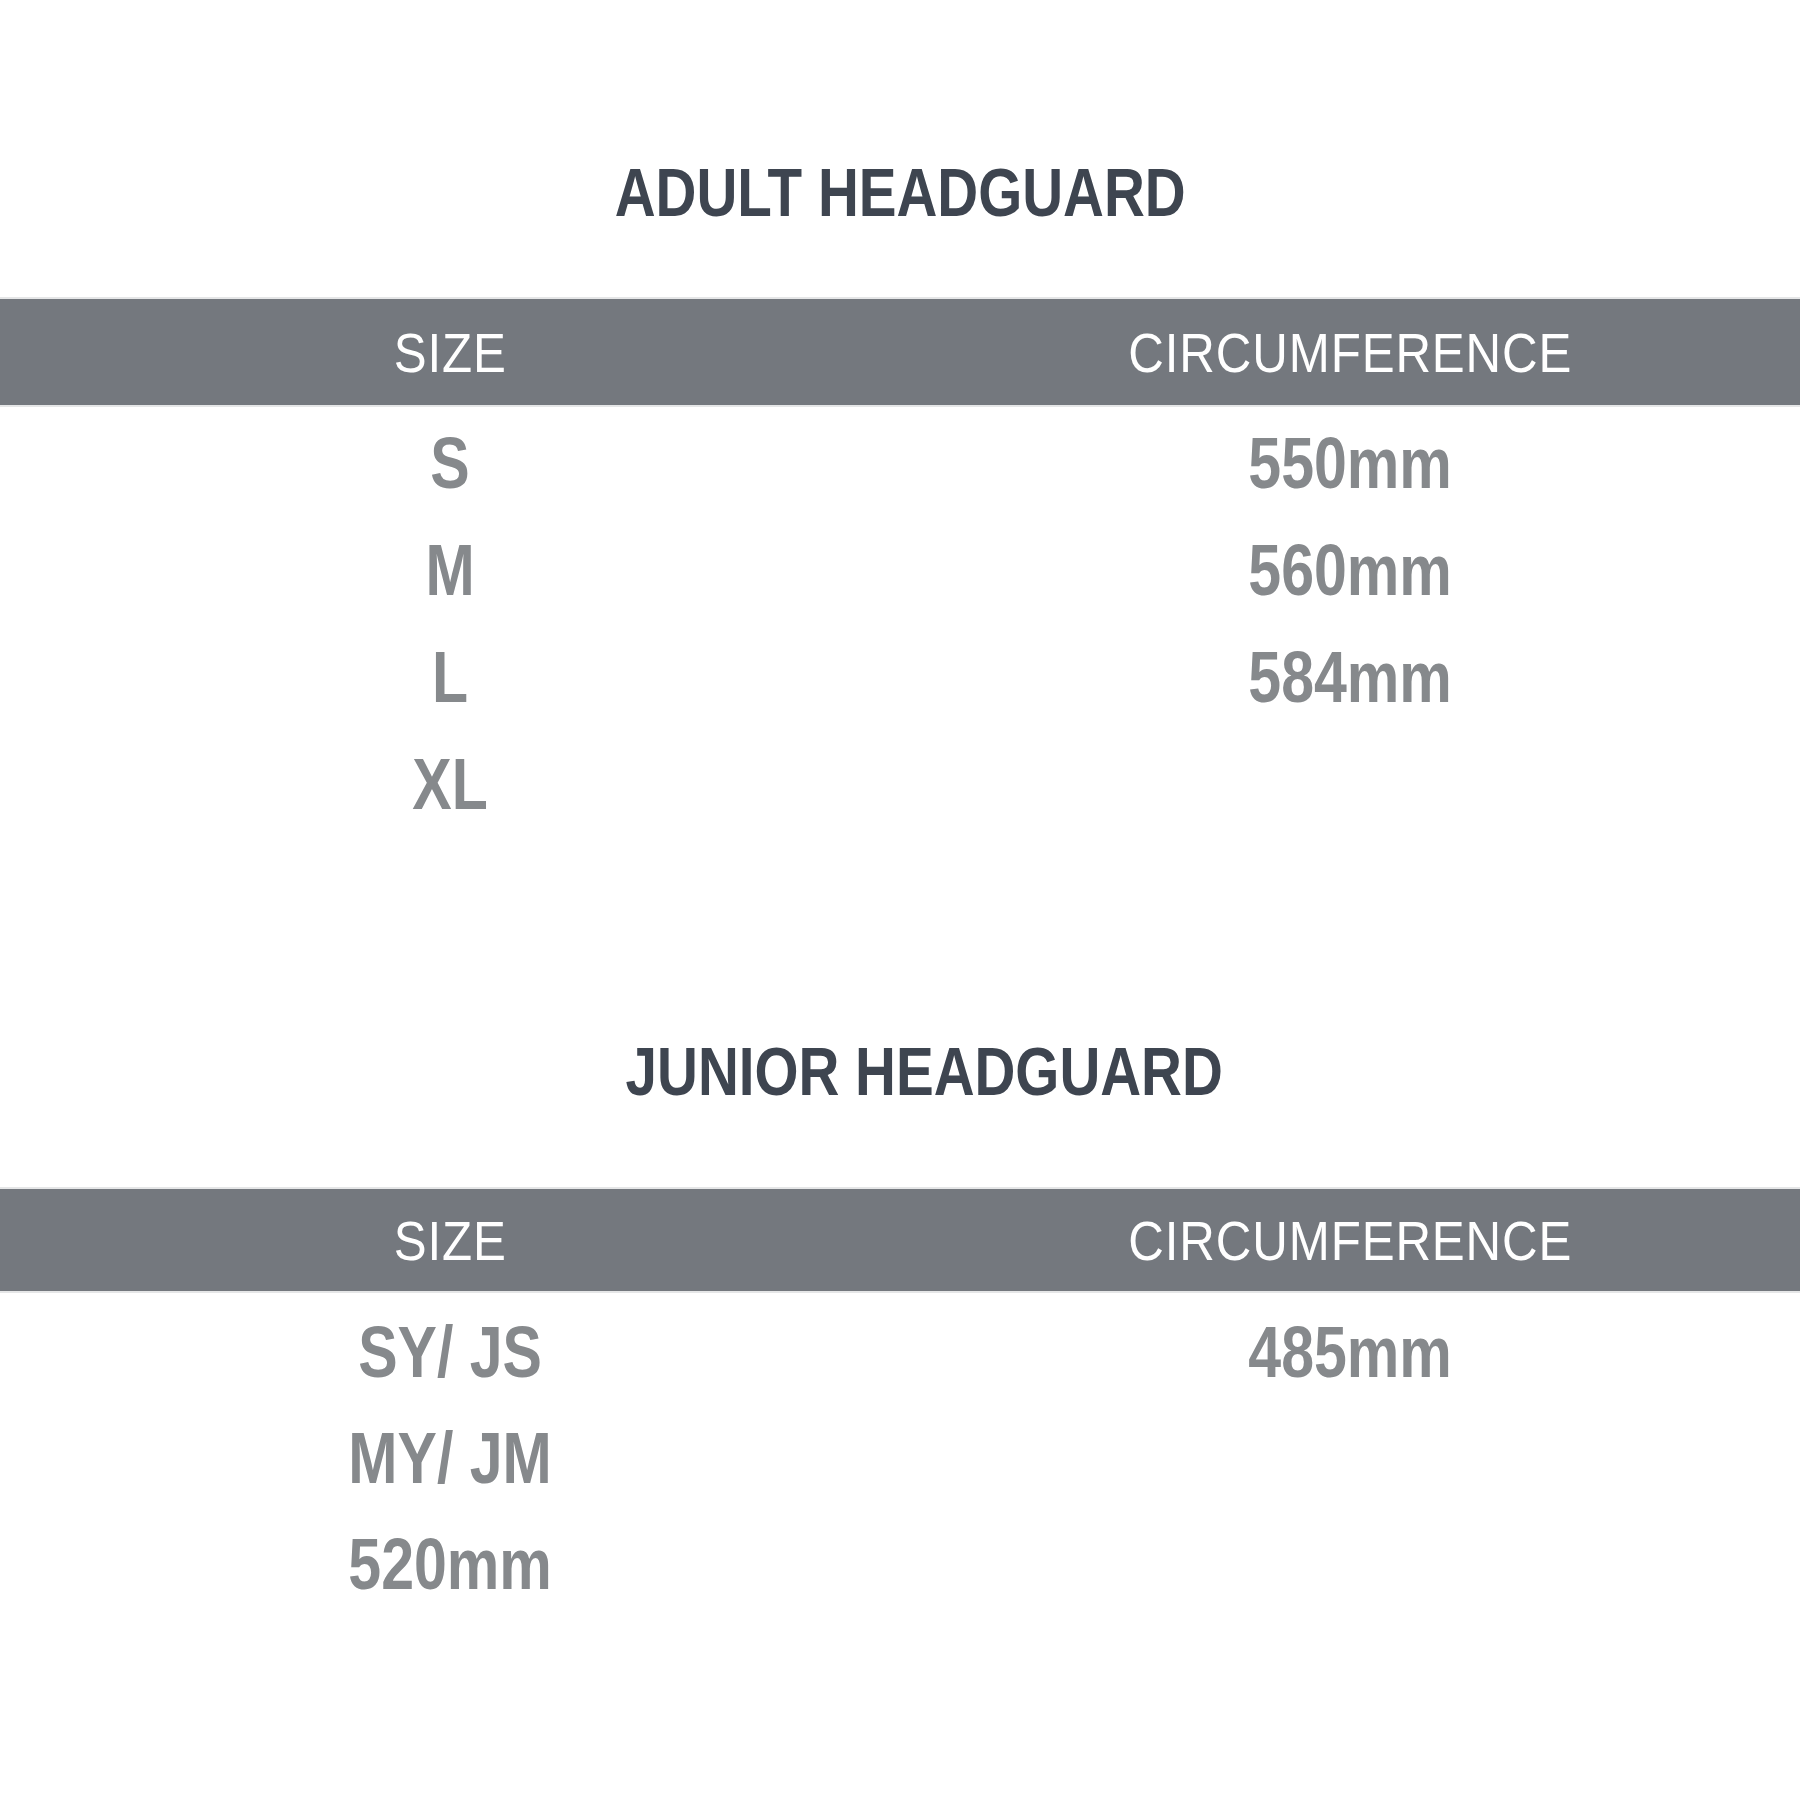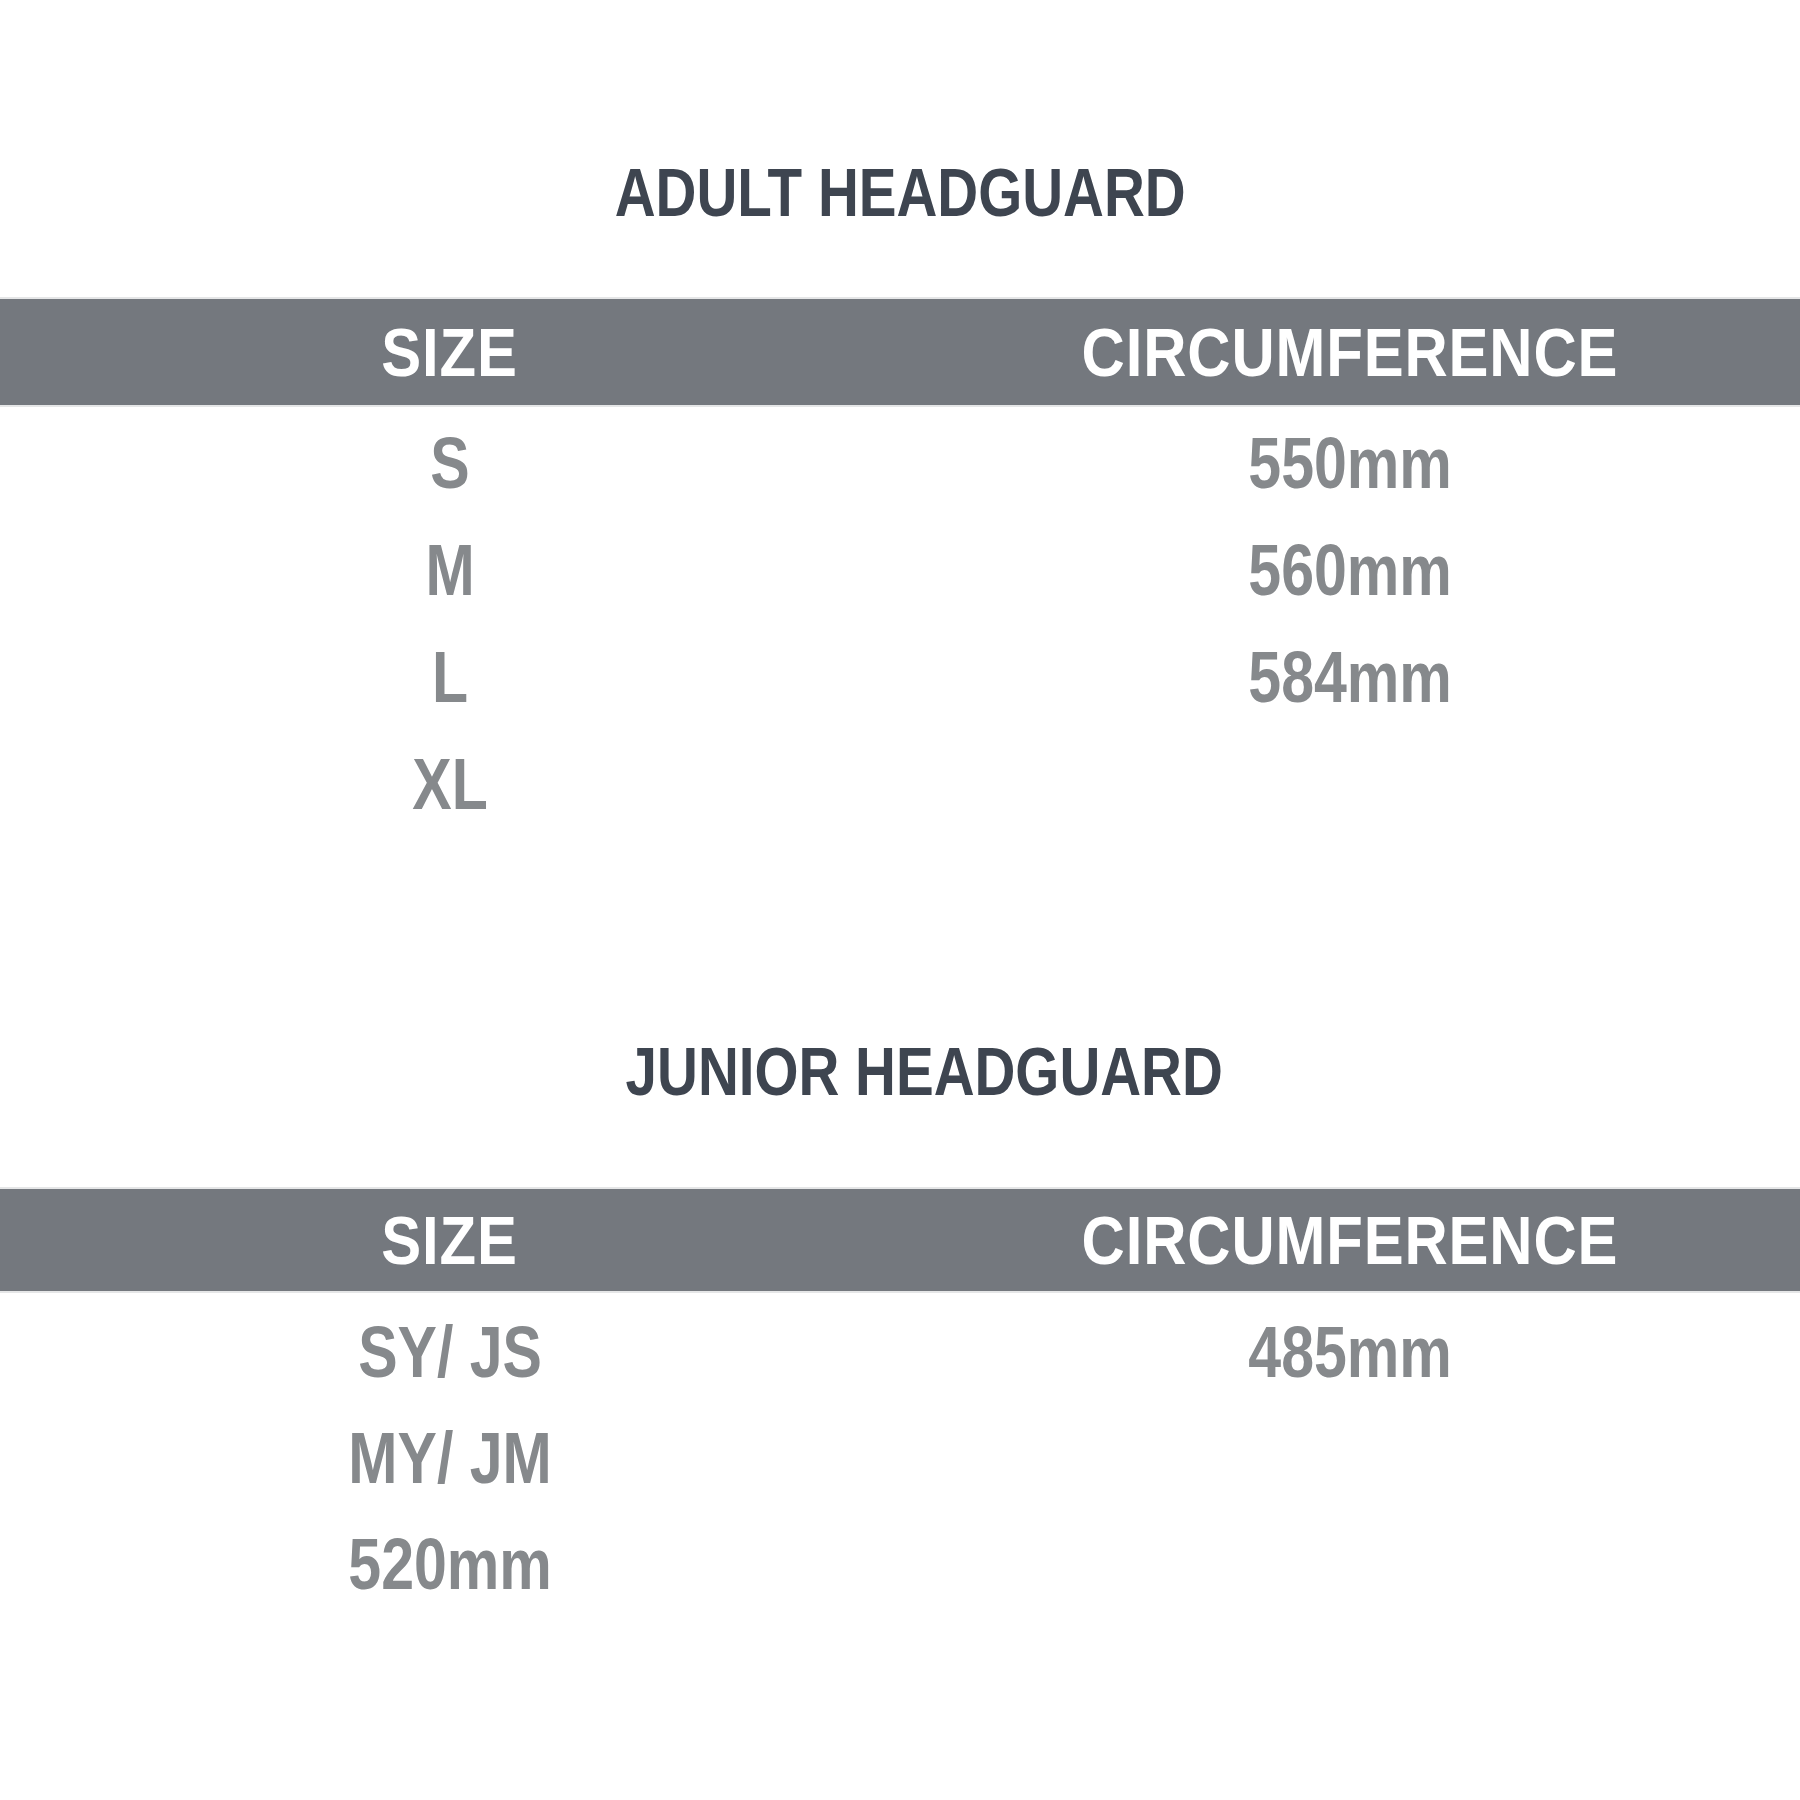--- a/index.html
+++ b/index.html
@@ -38,22 +38,22 @@
   }
   .cell {
     display: flex;
     align-items: center;
     justify-content: center;
   }
   .col-size { width: 50%; }
   .col-circ { width: 50%; }
   .header-cell {
     color: var(--header-text, #FFFFFF);
-    font-size: 68px;
-    font-weight: 700;
+    font-size: 56px;
+    font-weight: 400;
     letter-spacing: 1px;
   }
   .rows {
     position: absolute;
     left: 0;
     width: 100%;
   }
   .row { display: flex; height: 107px; }
   .row-junior { height: 106px; }
   .rows-junior { padding-top: 6px; }

